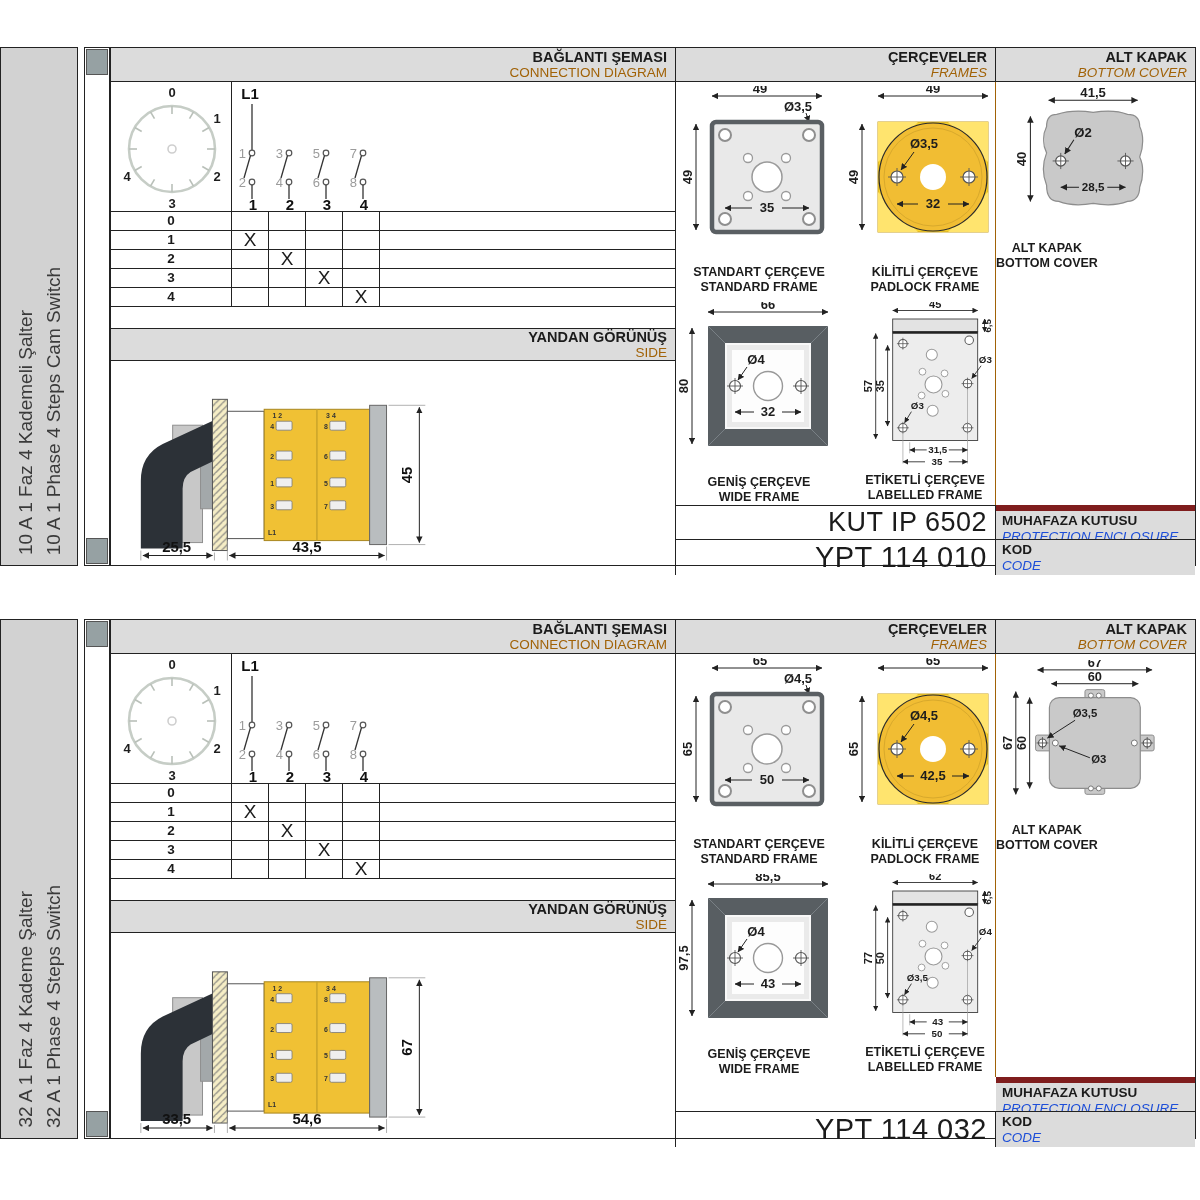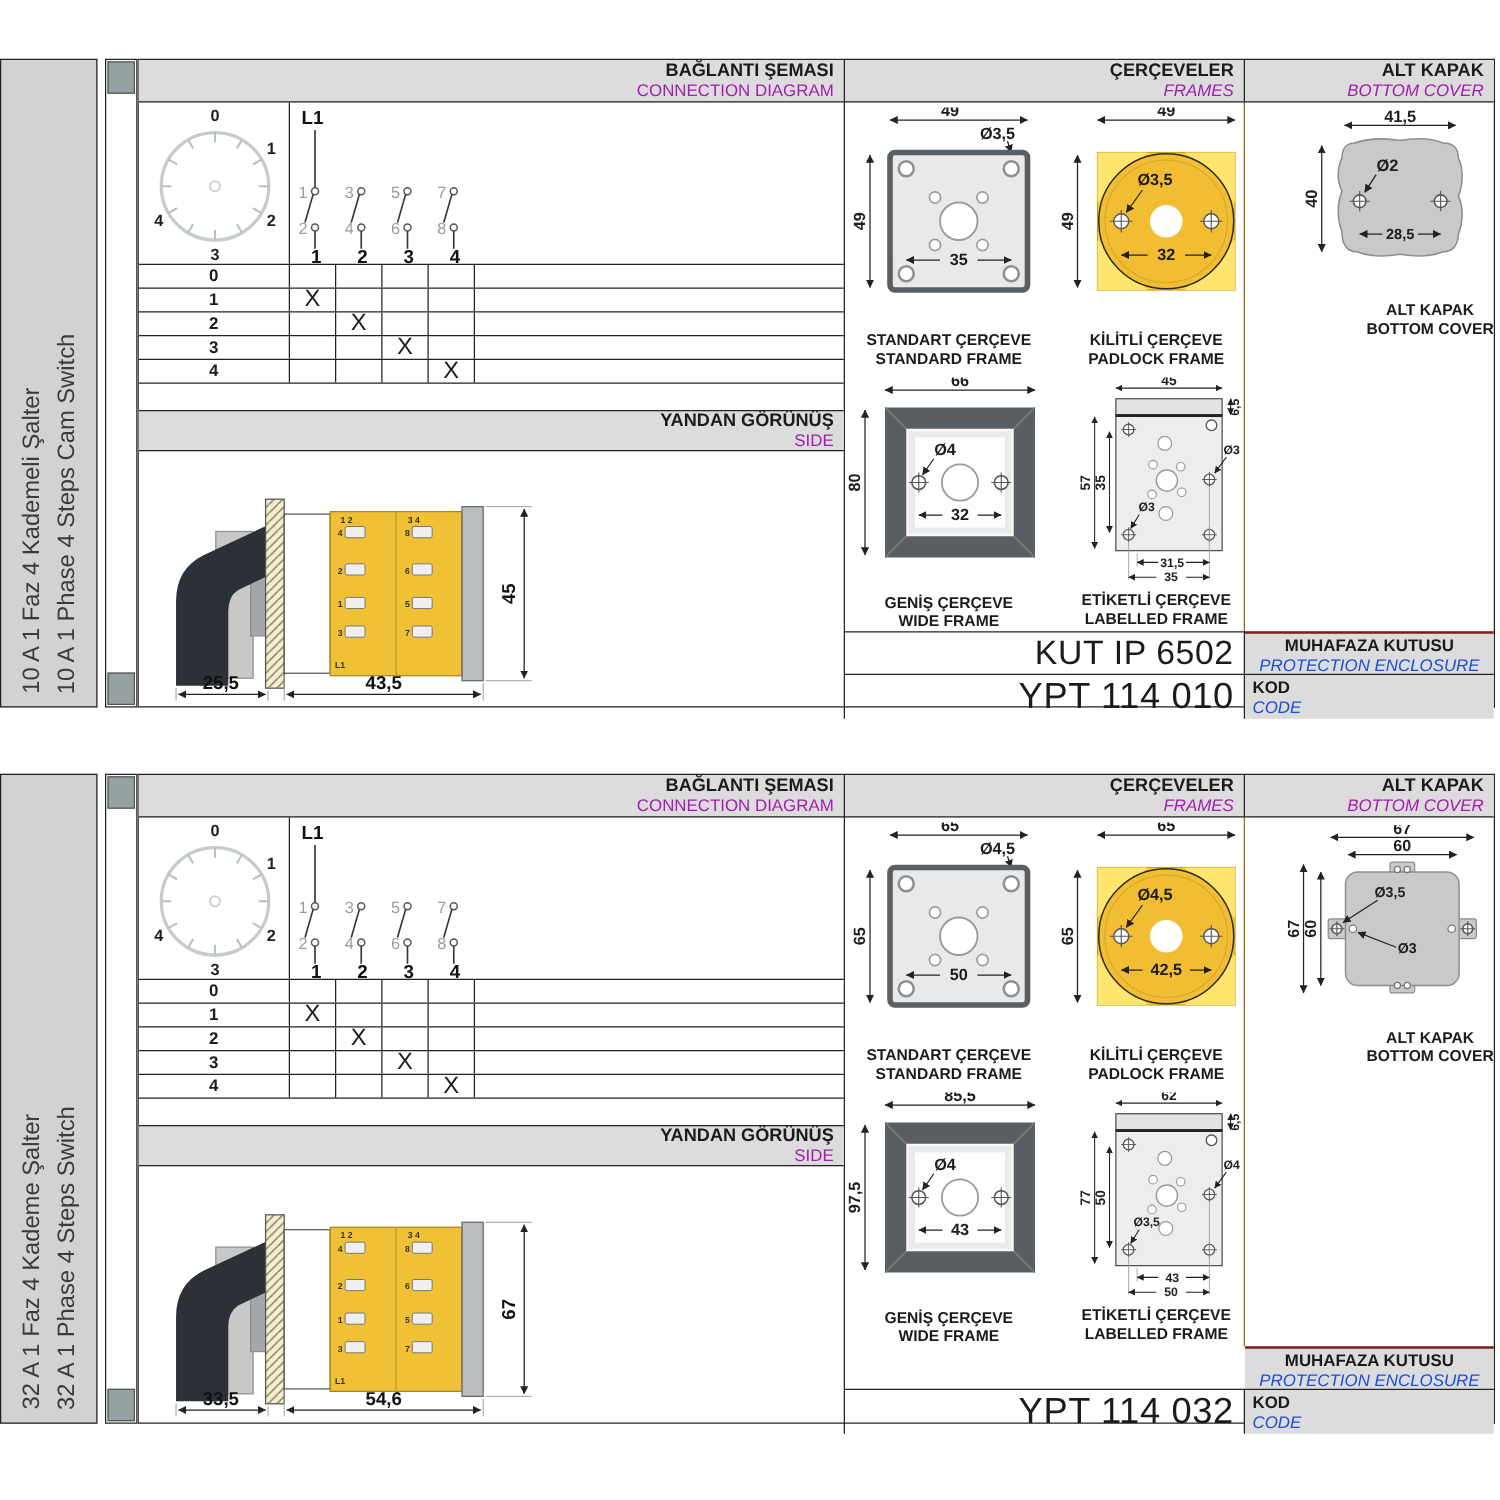--- a/index.html
+++ b/index.html
@@ -11,45 +11,45 @@
   .vtext{writing-mode:vertical-rl;transform:rotate(180deg);font-size:19px;color:#3a3a3a;white-space:nowrap;line-height:1;}
   .gap{width:6px;}
   .strip{width:26px;border:1px solid #222;position:relative;background:#fff;box-sizing:border-box;}
   .sq{position:absolute;left:1px;right:1px;height:24px;background:#96a1a3;border:1px solid #555;}
   .sq.top{top:1px;} .sq.bot{bottom:1px;}
   
   .main{width:1086px;box-sizing:border-box;border:1px solid #222;display:grid;grid-template-columns:565px 320px 199px;grid-template-rows:34px 1fr 34px 36px;}
   .hcell{background:#dcdcdc;border-bottom:1px solid #222;display:flex;flex-direction:column;justify-content:center;text-align:right;padding-right:8px;box-sizing:border-box;}
   .hcell.br{border-right:1px solid #222;}
   .h-tr{font-weight:700;font-size:14.5px;line-height:16px;}
-  .h-en{font-size:13.5px;line-height:15px;color:#a21caf;}
+  .h-en{font-size:13.5px;line-height:15px;color:#a16207;}
   .it{font-style:italic;}
   
   .conn{grid-column:1;grid-row:2/5;border-right:1px solid #222;display:flex;flex-direction:column;box-sizing:border-box;}
   .diagrow{height:129px;display:flex;}
   .dialcell{width:121px;border-right:1px solid #222;box-sizing:border-box;}
   .circell{flex:1;}
   .steptable{border-top:1px solid #222;}
   .strow{display:flex;height:19px;border-bottom:1px solid #222;box-sizing:border-box;}
   .stlabel{width:121px;border-right:1px solid #222;box-sizing:border-box;text-align:center;font-weight:700;font-size:13.5px;line-height:18px;}
   .stcell{width:37px;border-right:1px solid #222;box-sizing:border-box;text-align:center;font-size:19px;line-height:17px;}
   .strest{flex:1;}
   .gaprow{height:21px;}
   .subhead{height:33px;background:#dcdcdc;border-top:1px solid #222;border-bottom:1px solid #222;display:flex;flex-direction:column;justify-content:flex-end;text-align:right;padding-right:8px;box-sizing:border-box;}
   .sidefig{flex:1;}
   .sidefig svg{display:block;}
   
   .framesbody{grid-column:2;grid-row:2;border-right:1px solid #a16207;display:grid;grid-template-columns:1fr 1fr;grid-template-rows:216px 1fr;box-sizing:border-box;}
   .figcell{display:flex;flex-direction:column;align-items:center;padding-top:4px;}
   .cap{text-align:center;font-weight:700;font-size:12.5px;line-height:1.18;margin-top:1px;}
   
-  .coverbody{grid-column:3;grid-row:2;display:flex;flex-direction:column;align-items:flex-end;padding-top:6px;box-sizing:border-box;}
+  .coverbody{grid-column:3;grid-row:2;display:flex;flex-direction:column;align-items:flex-start;padding-top:6px;box-sizing:border-box;}
   
   .kut{grid-column:2;grid-row:3;border-top:1px solid #222;border-right:1px solid #222;display:flex;align-items:center;justify-content:flex-end;padding-right:8px;font-size:27px;letter-spacing:.5px;box-sizing:border-box;}
-  .muh{grid-column:3;grid-row:3;border-top:2px solid #7f1d1d;background:#dcdcdc;padding:2px 6px;box-sizing:border-box;text-align:center;}
+  .muh{grid-column:3;grid-row:3;border-top:6px solid #7f1d1d;background:#dcdcdc;padding:2px 6px;box-sizing:border-box;}
   .ypt{grid-column:2;grid-row:4;border-top:1px solid #222;border-right:1px solid #222;display:flex;align-items:center;justify-content:flex-end;padding-right:8px;font-size:29px;letter-spacing:.5px;box-sizing:border-box;}
   .kod{grid-column:3;grid-row:4;border-top:1px solid #222;background:#dcdcdc;padding:2px 6px;box-sizing:border-box;}
   .lab-tr{font-weight:700;font-size:13.5px;line-height:16px;}
   .lab-en{font-style:italic;font-size:13.5px;line-height:16px;color:#1d4ed8;}
   
   text.dt{font:700 13px "Liberation Sans",sans-serif;fill:#1d1d1d;text-anchor:middle;}
   text.dts{font:700 11.5px "Liberation Sans",sans-serif;fill:#1d1d1d;text-anchor:middle;}
   text.big{font:700 15px "Liberation Sans",sans-serif;fill:#111;text-anchor:middle;}
   text.gry{font:400 13px "Liberation Sans",sans-serif;fill:#9b9b9b;text-anchor:end;}
   text.tiny{font:700 7px "Liberation Sans",sans-serif;fill:#333;text-anchor:end;}

